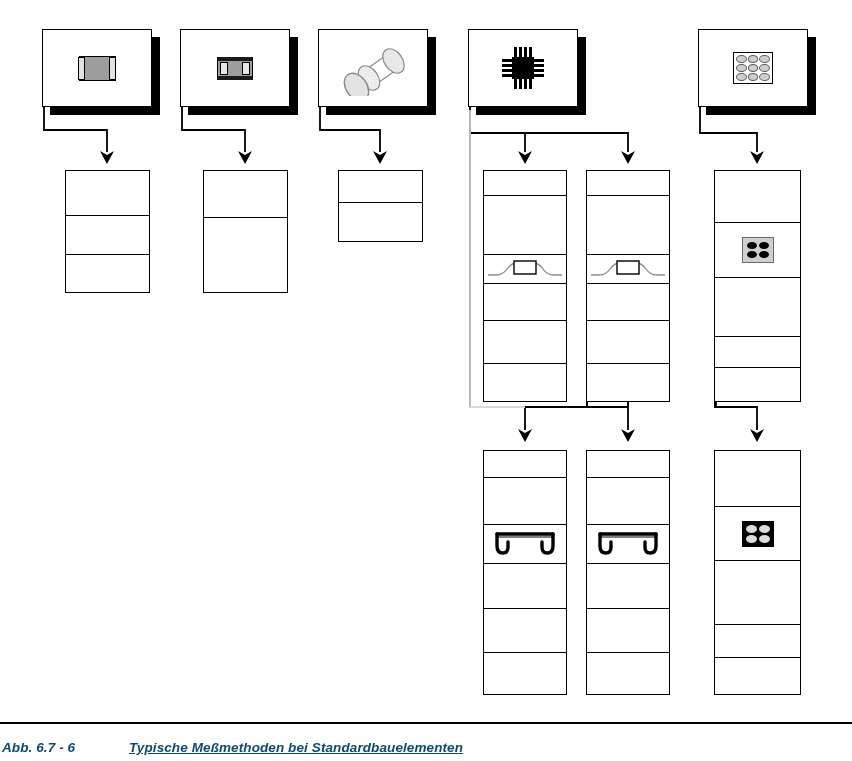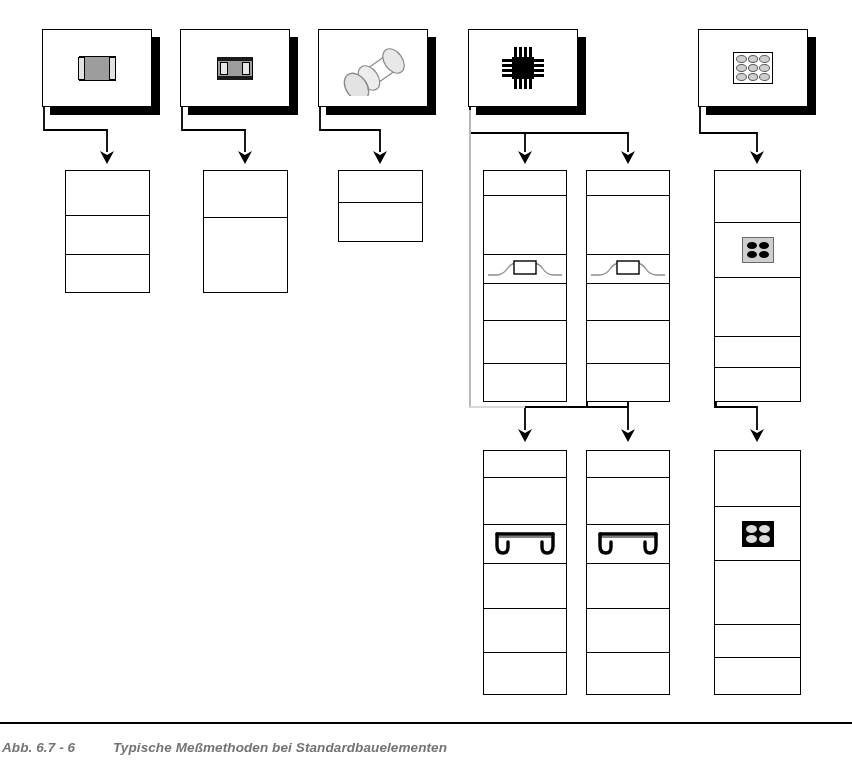--- a/index.html
+++ b/index.html
@@ -23,23 +23,23 @@
   .trow{position:absolute;left:0;right:0;border-bottom:1.6px solid #000000;
         box-sizing:border-box;display:flex;align-items:center;justify-content:center;}
   .trow.last{border-bottom:none;}
 
   
   .ln{position:absolute;background:#000000;}
 
   
   .rule{position:absolute;left:0;top:722px;width:852px;height:2px;background:#000000;}
   .cap{position:absolute;top:740px;font-style:italic;font-weight:bold;
-       font-size:13.5px;color:#737373;white-space:nowrap;letter-spacing:.1px;}
+       font-size:13.5px;color:#0c4a6e;white-space:nowrap;letter-spacing:.1px;}
   .cap-id{left:2px;}
-  .cap-tx{left:113px;}
+  .cap-tx{left:129px;text-decoration:underline;}
 
   
 
   
   .ico-chipres{position:relative;width:37px;height:25px;
      background:#9d9d9d;border:1.4px solid #000;box-sizing:border-box;}
   .ico-chipres::before,.ico-chipres::after{content:"";position:absolute;
      top:0;bottom:0;width:7px;background:#e2e2e2;border:1.3px solid #000;
      box-sizing:border-box;}
   .ico-chipres::before{left:-1.4px;}

